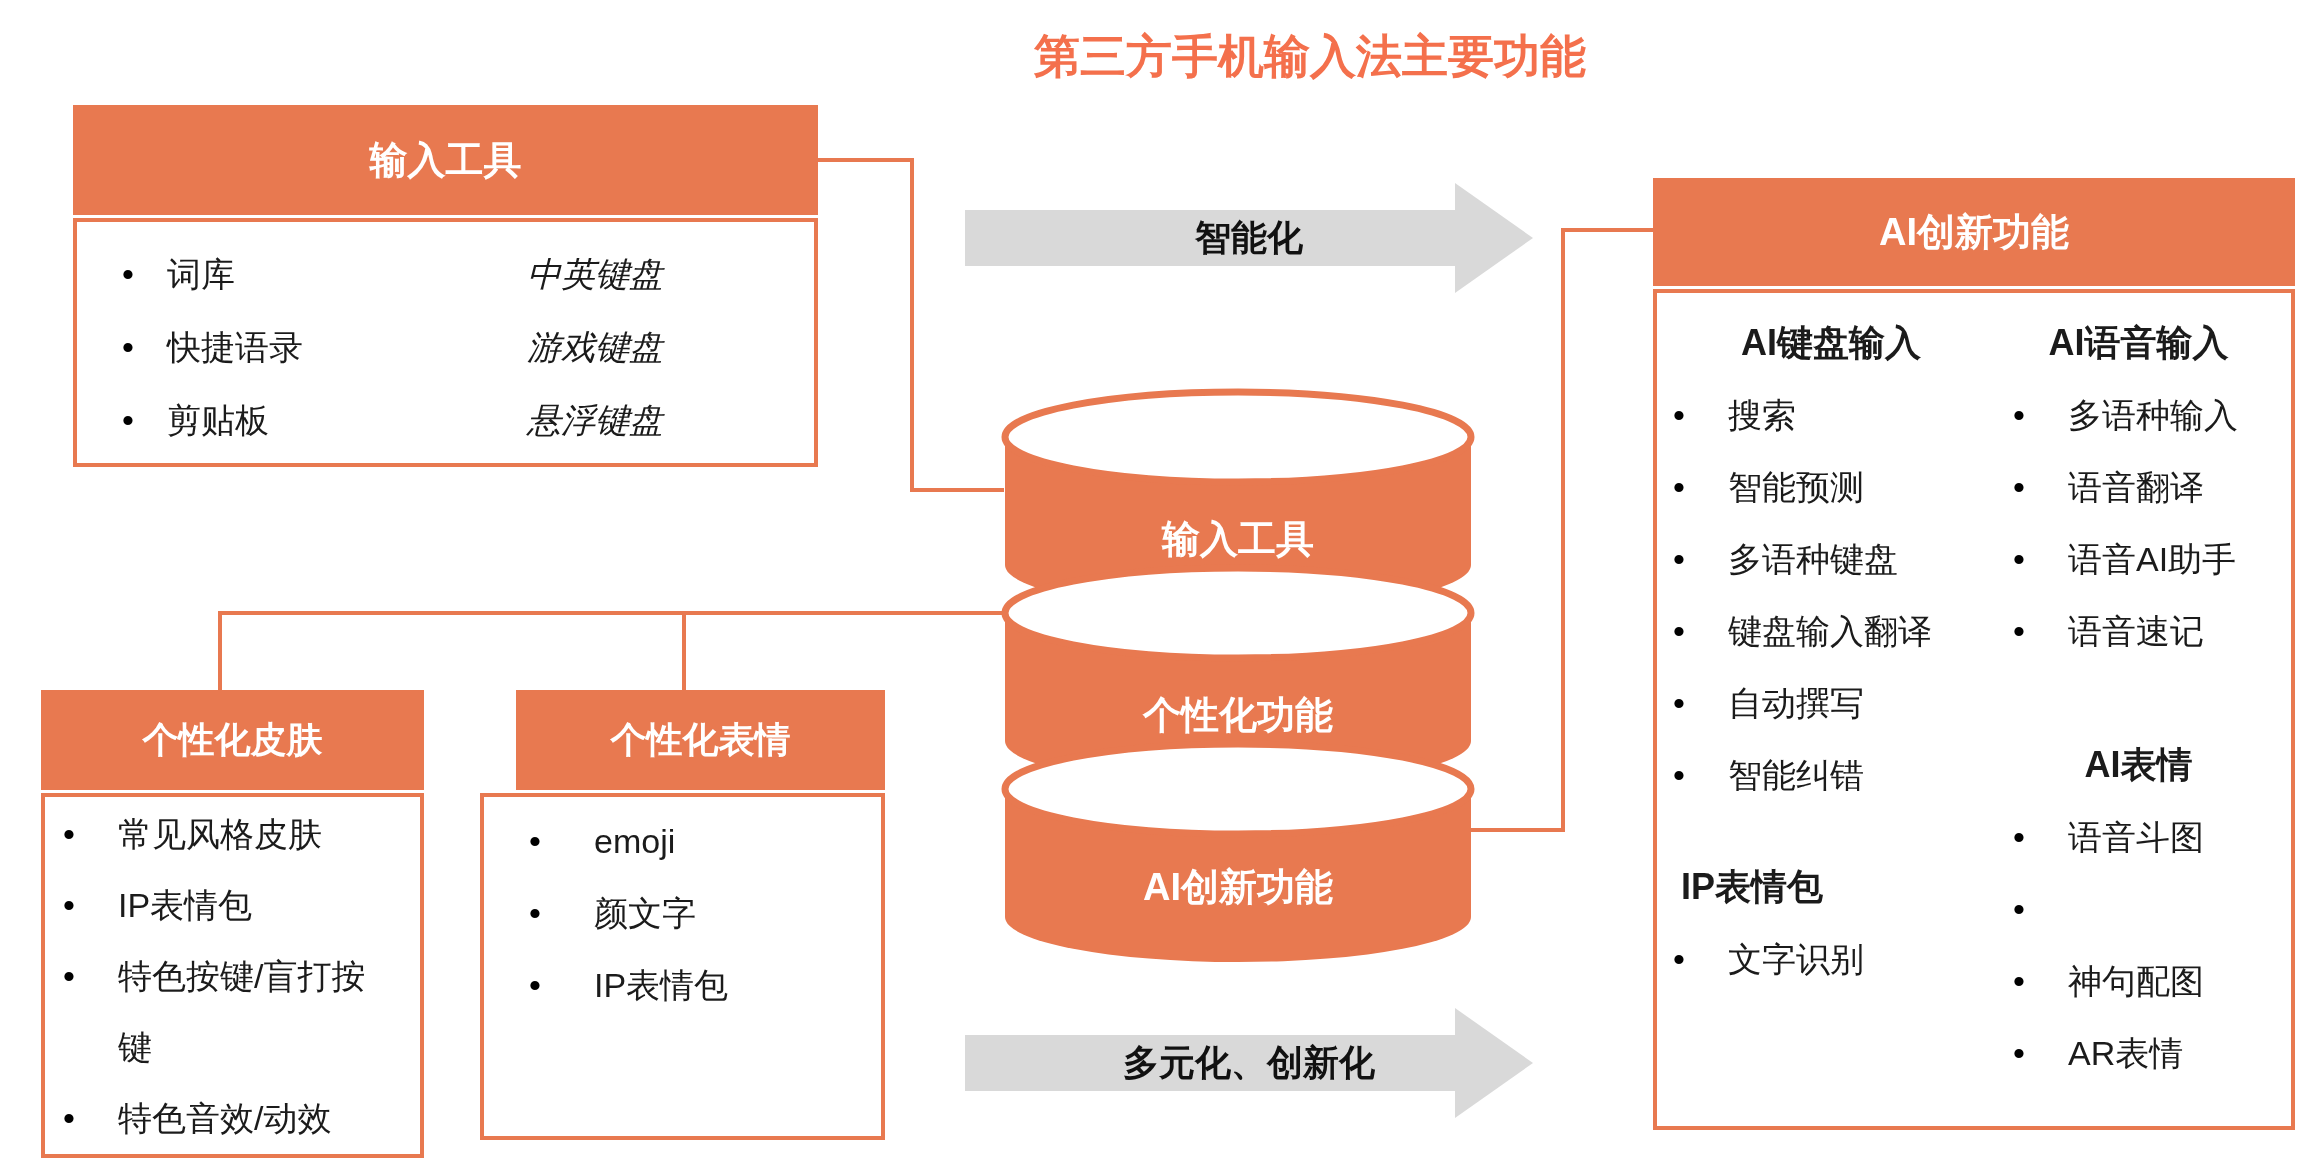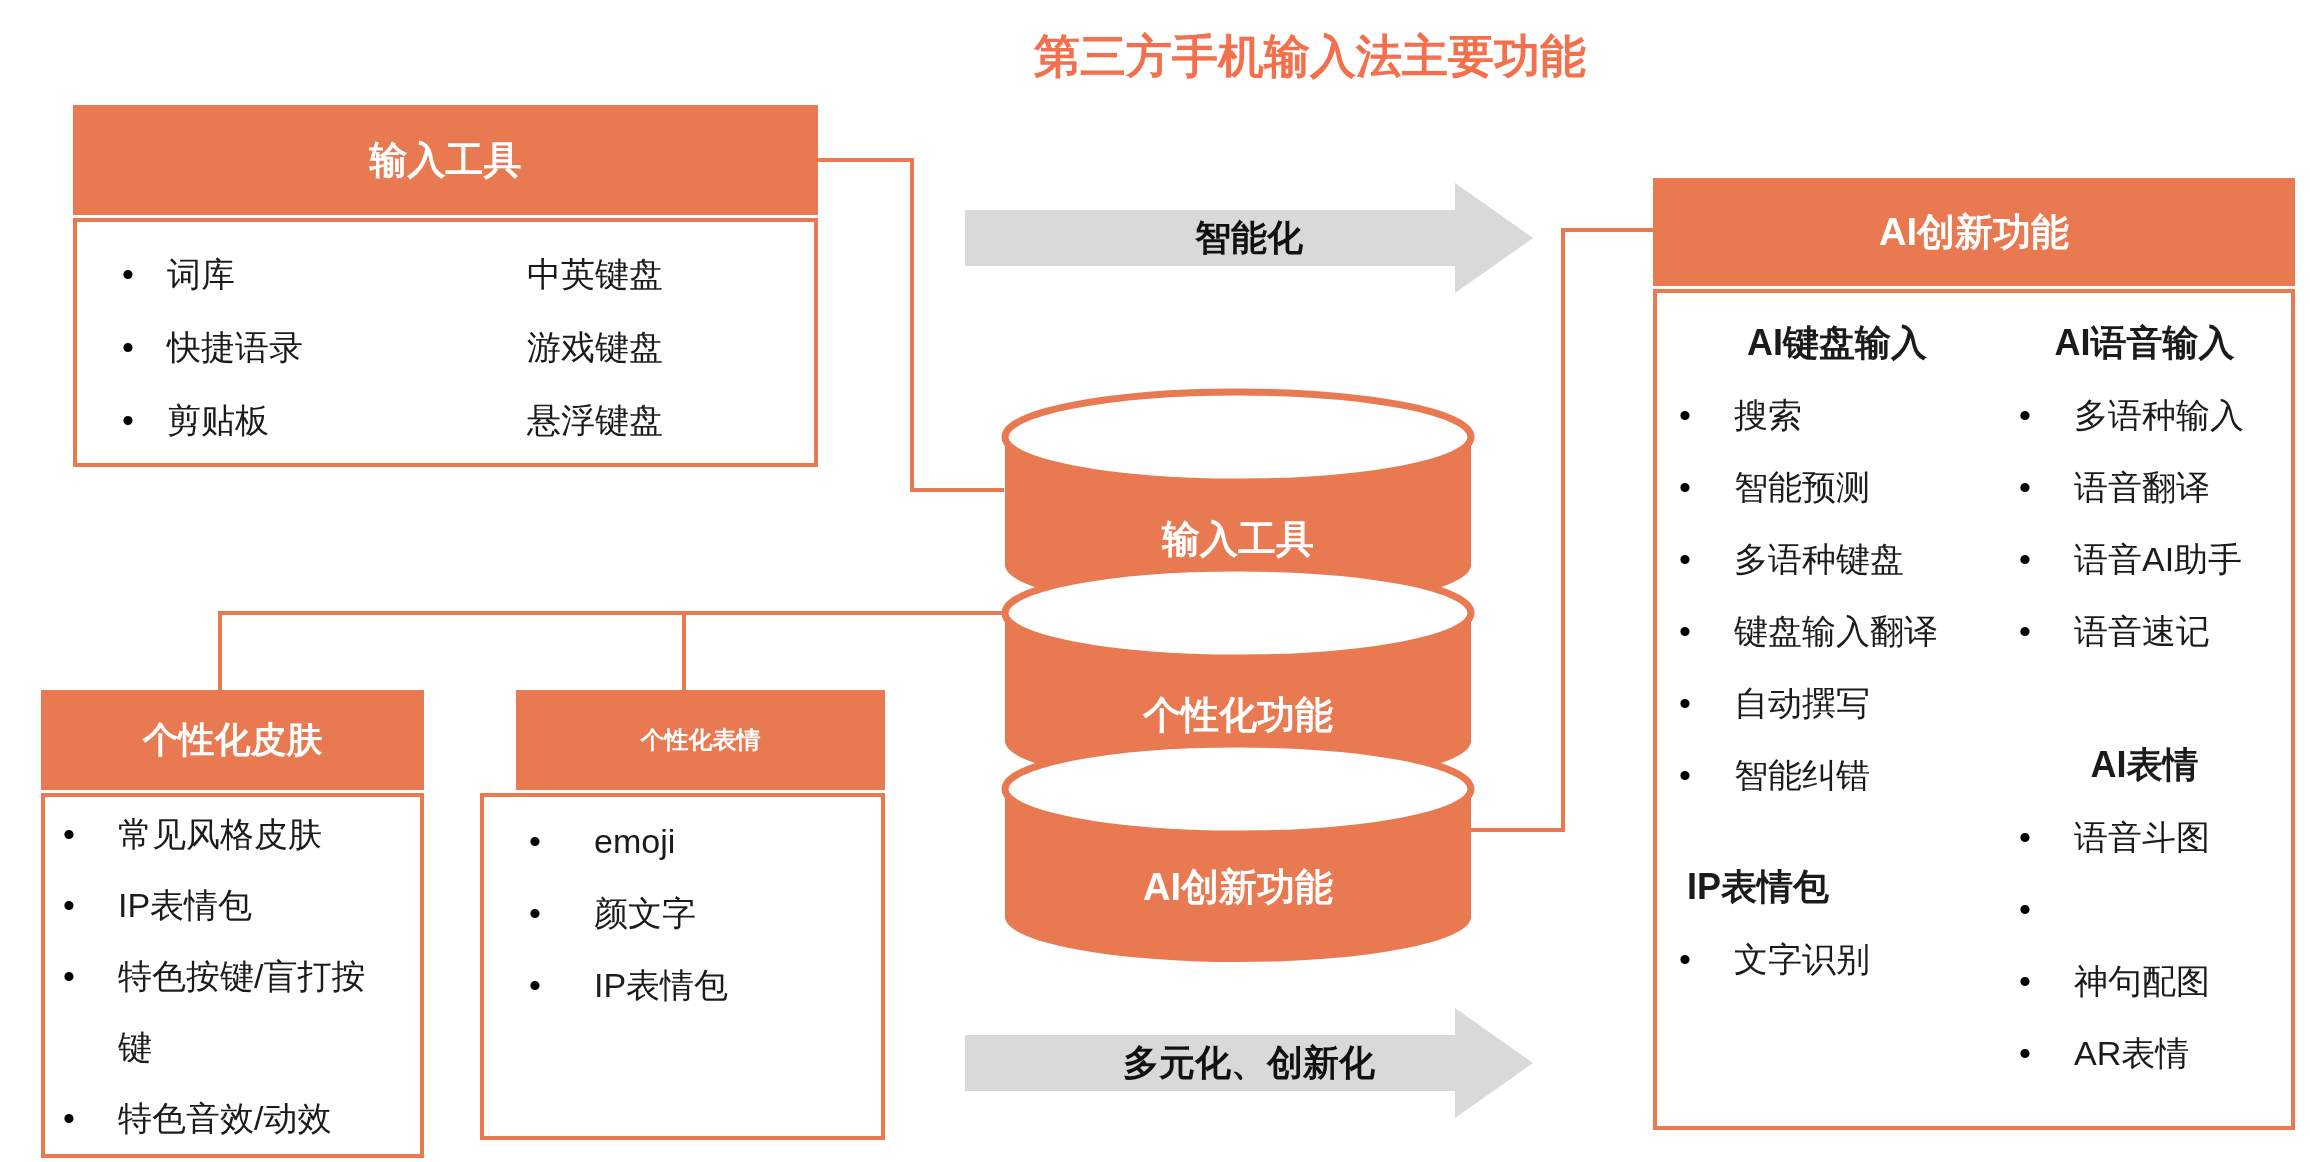--- a/index.html
+++ b/index.html
@@ -61,41 +61,41 @@
   ul { list-style: none; margin: 0; padding: 0; }
   .bullet { color: #000; }
 
   
   .box-input { left: 73px; top: 105px; width: 745px; height: 362px; }
   .box-input .box-header { height: 110px; font-size: 38px; }
   .box-input .box-body { padding-top: 16px; }
   .it-row { display: flex; line-height: 73px; font-size: 34px; }
   .it-row .bullet { width: 45px; margin-left: 45px; }
   .it-row .cell-left { width: 360px; font-family: Liberation Serif, serif; }
-  .it-row .cell-right { flex: 1; }
+  .it-row .cell-right { flex: 1; font-style: italic; }
 
   
   .box-skins { left: 41px; top: 690px; width: 383px; height: 450px; }
   .box-skins .box-header { height: 100px; font-size: 36px; }
   .box-skins .box-body { padding-top: 2px; }
   .li-row { display: flex; line-height: 71px; font-size: 34px; }
   .box-skins .li-row .bullet { width: 55px; margin-left: 18px; }
   .box-skins .li-text { width: 250px; }
 
   
   .box-emotes { left: 480px; top: 690px; width: 405px; height: 450px; }
-  .box-emotes .box-header { height: 100px; font-size: 24px; margin-left: 36px; }
+  .box-emotes .box-header { height: 100px; font-size: 36px; margin-left: 36px; }
   .box-emotes .box-body { padding-top: 8px; }
   .box-emotes .li-row { line-height: 72px; }
   .box-emotes .li-row .bullet { width: 65px; margin-left: 45px; }
 
   
   .box-ai { left: 1653px; top: 178px; width: 642px; height: 952px; }
   .box-ai .box-header { height: 108px; font-size: 38px; }
-  .box-ai .box-body { display: flex; padding: 14px 0 0 10px; }
+  .box-ai .box-body { display: flex; padding: 14px 0 0 4px; }
   .ai-col-left { width: 340px; }
   .ai-col-right { width: 275px; }
   .ai-subheader {
     line-height: 72px;
     font-size: 36px;
     font-weight: bold;
     text-align: center;
   }
   .ai-subheader-scan { text-align: left; padding-left: 20px; margin-top: 40px; }
   .ai-subheader-emote { margin-top: 62px; }

